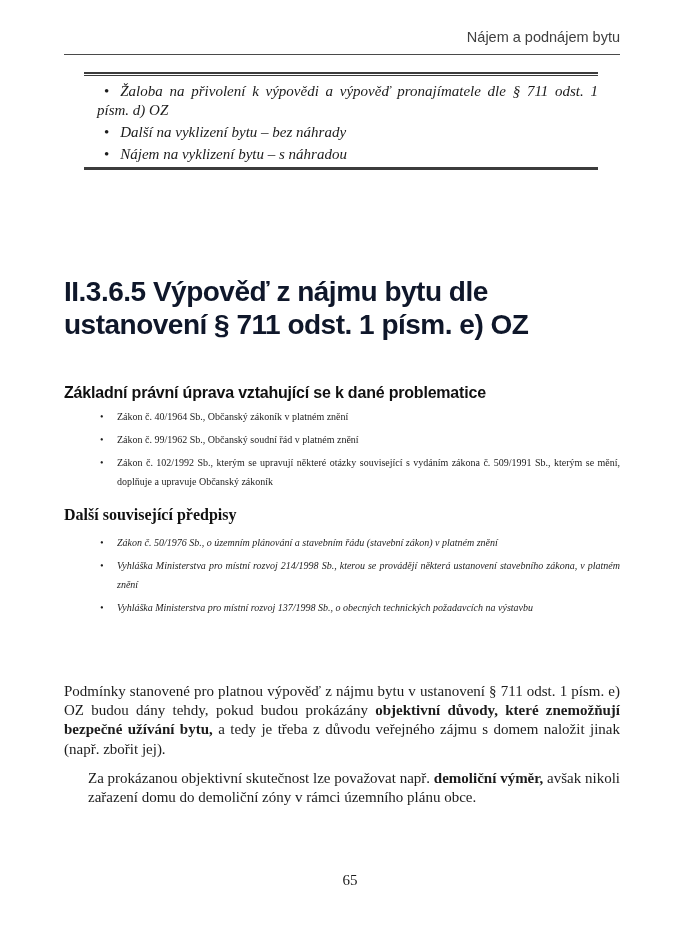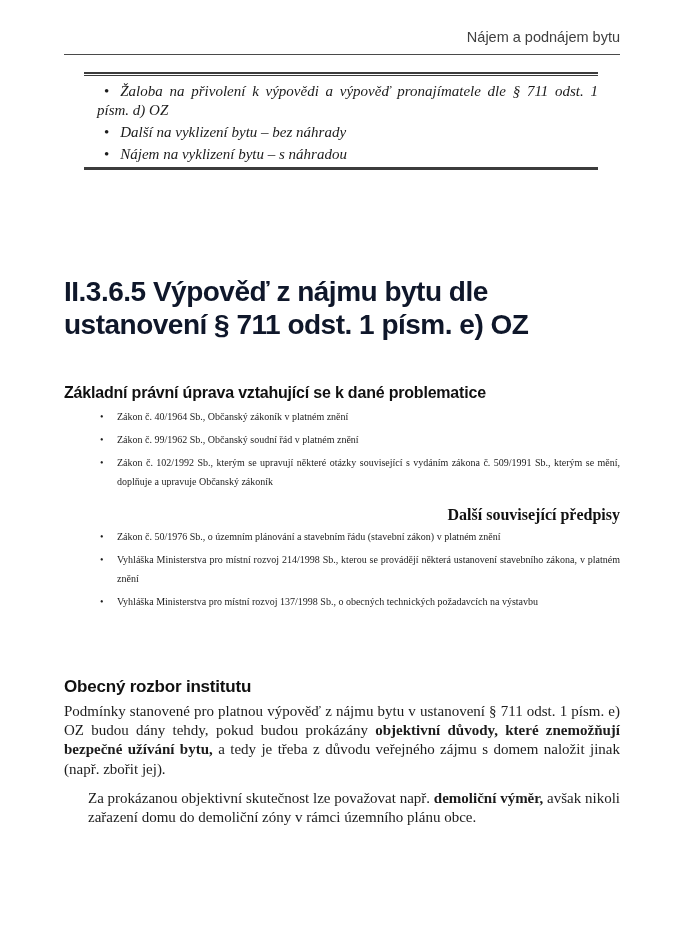--- a/index.html
+++ b/index.html
@@ -29,21 +29,21 @@
   .chapter {
     top:275px; margin:0; font-family:"Liberation Sans", sans-serif;
     font-weight:700; font-size:28px; line-height:33px; letter-spacing:-0.5px; color:#0f172a;
   }
 
   
   .sec-head {
     margin:0; font-family:"Liberation Sans", sans-serif;
     font-weight:700; font-size:16px; letter-spacing:-0.2px; color:#111;
   }
-  .sub-head { margin:0; font-weight:700; font-size:16px; color:#111;text-align:right; }
+  .sub-head { margin:0; font-weight:700; font-size:16px; color:#111; }
 
   
   ul.bullets { list-style:none; margin:0; padding:0 0 0 53px; }
   ul.bullets li {
     position:relative; font-size:10px; line-height:19px;
     margin-bottom:4px; text-align:justify;
   }
   ul.bullets li::before { content:"\2022"; position:absolute; left:-17px; }
 
   
@@ -77,27 +77,27 @@
     <h2 class="sec-head">Základní právní úprava vztahující se k dané problematice</h2>
     <ul class="bullets" style="margin-top:5px;">
       <li>Zákon č. 40/1964 Sb., Občanský zákoník v platném znění</li>
       <li>Zákon č. 99/1962 Sb., Občanský soudní řád v platném znění</li>
       <li>Zákon č. 102/1992 Sb., kterým se upravují některé otázky související s vydáním zákona č. 509/1991 Sb., kterým se mění, doplňuje a upravuje Občanský zákoník</li>
     </ul>
   </div>
 
   <div class="abs" style="top:506px;">
     <h3 class="sub-head">Další související předpisy</h3>
-    <ul class="bullets" style="margin-top:3px;">
+    <ul class="bullets" style="margin-top:9px;font-style:italic;">
       <li>Zákon č. 50/1976 Sb., o územním plánování a stavebním řádu (stavební zákon) v platném znění</li>
       <li>Vyhláška Ministerstva pro místní rozvoj 214/1998 Sb., kterou se provádějí některá ustanovení stavebního zákona, v platném znění</li>
       <li>Vyhláška Ministerstva pro místní rozvoj 137/1998 Sb., o obecných technických požadavcích na výstavbu</li>
     </ul>
   </div>
 
   <div class="abs" style="top:677px;">
-    <h2 class="sec-head" style="font-size:17px;">Obecný rozbor institutu</h2>
     <p class="para" style="margin-top:5px;"><span>Podmínky stanovené pro platnou výpověď z nájmu bytu v ustanovení § 711 odst. 1 písm. e) OZ budou dány tehdy, pokud budou prokázány </span><span class="b">objektivní důvody, které znemožňují bezpečné užívání bytu,</span><span> a tedy je třeba z důvodu veřejného zájmu s domem naložit jinak (např. zbořit jej).</span></p>
     <p class="para" style="margin-top:10px;margin-left:24px;"><span>Za prokázanou objektivní skutečnost lze považovat např. </span><span class="b">demoliční výměr,</span><span> avšak nikoli zařazení domu do demoliční zóny v rámci územního plánu obce.</span></p>
   </div>
 
+  <div class="page-number">65</div>
 
 </div>
 
 </body></html>

